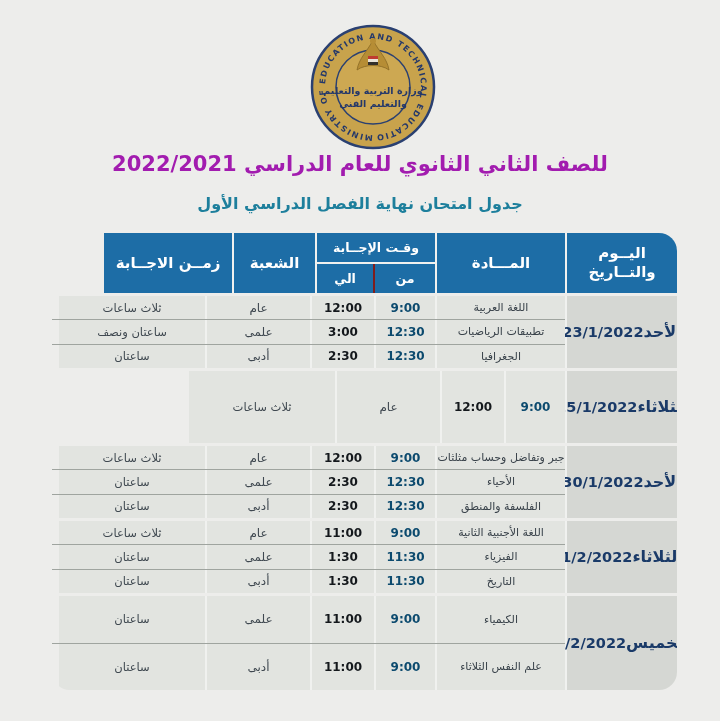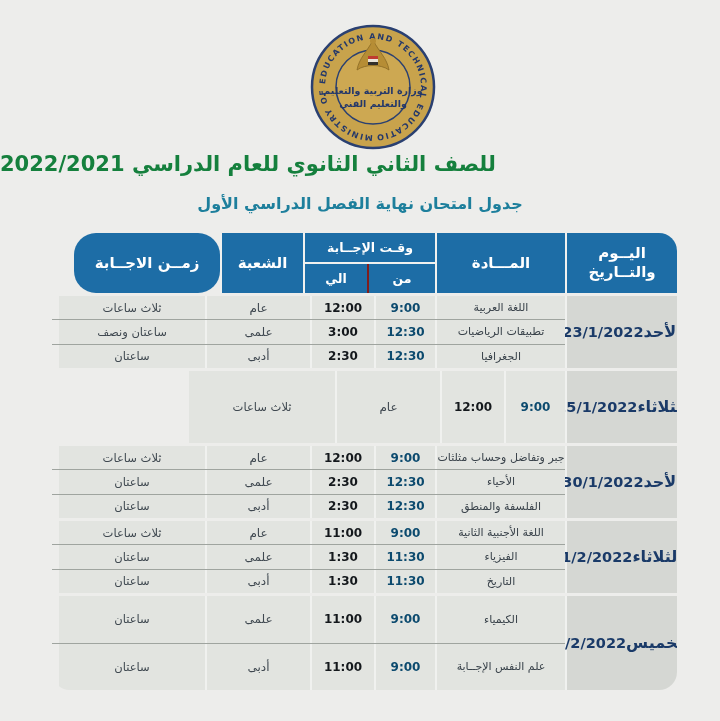--- a/index.html
+++ b/index.html
@@ -8,22 +8,22 @@
     width:720px;height:721px;
     background:#ededeb;
     font-family:"DejaVu Sans", sans-serif;
     overflow:hidden;
   }
   
   .logo{position:absolute;left:310px;top:24px;width:126px;height:126px;}
   
   .title{
     position:absolute;top:152px;left:0;width:720px;
-    text-align:left;direction:rtl;
-    font-size:21px;font-weight:bold;color:#15803d;
+    text-align:center;direction:rtl;
+    font-size:21px;font-weight:bold;color:#a21caf;
   }
   .subtitle{
     position:absolute;top:194px;left:0;width:720px;
     text-align:center;direction:rtl;
     font-size:16px;font-weight:bold;color:#1d7f9c;
   }
   
   .table{
     position:absolute;left:52px;top:233px;width:625px;
     border-radius:18px;overflow:hidden;
@@ -32,23 +32,23 @@
   .thead{display:flex;direction:rtl;height:60px;margin-bottom:3px;}
   .hcell{
     background:#1d6da6;color:#ffffff;
     display:flex;align-items:center;justify-content:center;
     font-weight:bold;font-size:15px;text-align:center;
     box-sizing:border-box;border-left:2px solid #f0f1ef;
     white-space:pre-line;line-height:1.25;
   }
   .hcell.day{width:112px;}
   .hcell.subject{width:130px;}
-  .hcell.timeblock{width:132px;flex-direction:column;padding:0;}
+  .hcell.timeblock{width:120px;flex-direction:column;padding:0;}
   .hcell.section{width:83px;}
-  .hcell.duration{width:146px;border-left:none;border-radius:22px;}
+  .hcell.duration{width:128px;border-left:none;}
   .time-top{
     flex:1;display:flex;align-items:center;justify-content:center;
     width:100%;box-sizing:border-box;
     border-bottom:2px solid #f0f1ef;font-size:12.5px;
   }
   .time-sub{flex:1;display:flex;direction:rtl;width:100%;}
   .sub-cell{
     display:flex;align-items:center;justify-content:center;
     font-size:12.5px;font-weight:bold;box-sizing:border-box;
   }
@@ -233,21 +233,21 @@
           </div>
           <div class="rows">
             <div class="row">
               <div class="cell subject">الكيمياء</div>
               <div class="cell from">9:00</div>
               <div class="cell to">11:00</div>
               <div class="cell section">علمى</div>
               <div class="cell duration">ساعتان</div>
             </div>
             <div class="row">
-              <div class="cell subject">علم النفس الإجــابة</div>
+              <div class="cell subject">علم النفس الثلاثاء</div>
               <div class="cell from">9:00</div>
               <div class="cell to">11:00</div>
               <div class="cell section">أدبى</div>
               <div class="cell duration">ساعتان</div>
             </div>
           </div>
         </div>
       </div>
   </div>
 

